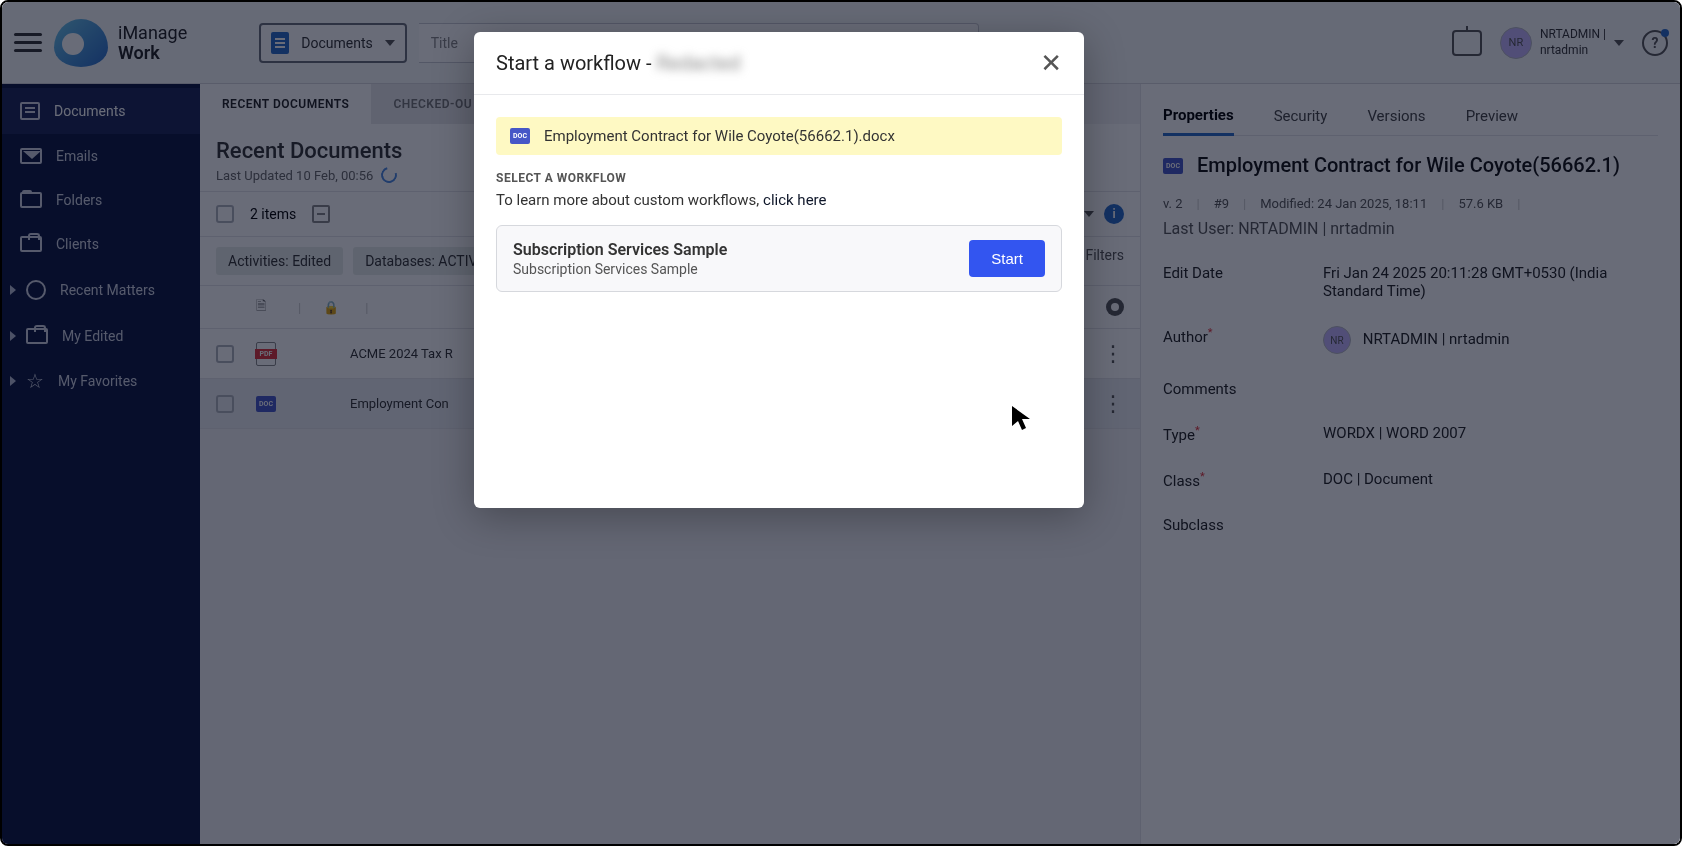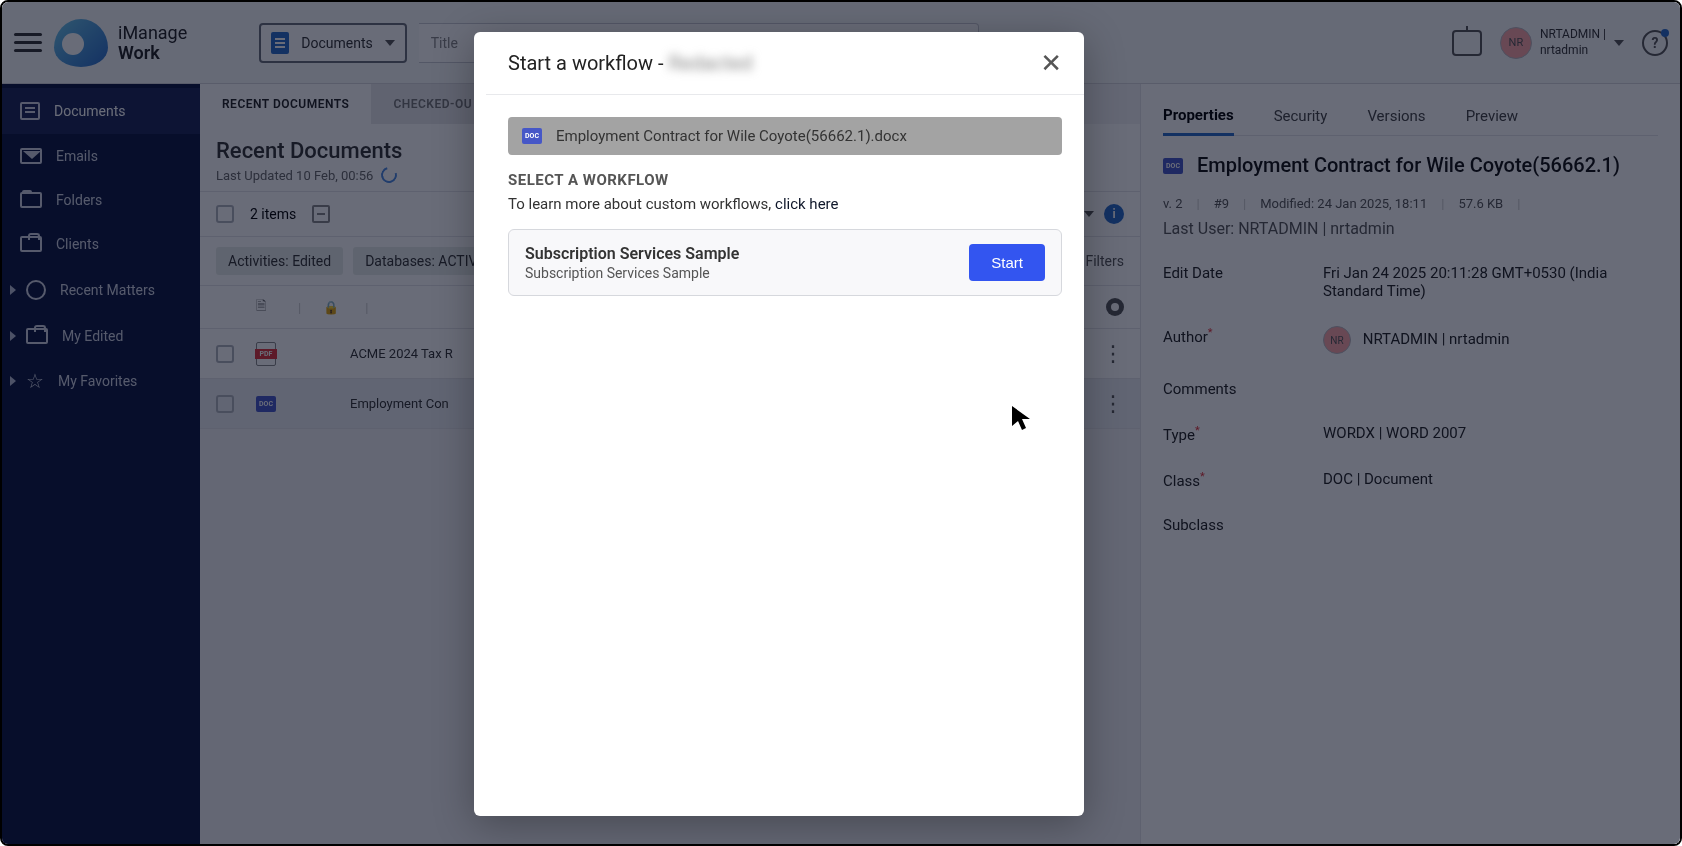--- a/index.html
+++ b/index.html
@@ -85,21 +85,21 @@
   .box-icon {
     width: 30px; height: 26px;
     border: 2px solid #555; border-radius: 4px;
     position: relative;
   }
   .box-icon::before { content:""; position:absolute; top:-6px; left:50%; width:2px; height:6px; background:#555; transform: translateX(-50%); }
   .avatar {
     width: 32px; height: 32px; border-radius: 50%;
     border: 1px solid #b7bac1;
     display: flex; align-items:center; justify-content:center;
-    font-size: 11px; color: #555; background:#fca5a5;
+    font-size: 11px; color: #555; background:#c4b5fd;
   }
   .user-block { display:flex; align-items:center; gap:8px; }
   .user-lines { font-size: 12px; line-height:1.3; color:#333; }
   .help-icon {
     width:26px; height:26px; border:2px solid #555; border-radius:50%;
     display:flex; align-items:center; justify-content:center;
     position: relative;
     font-weight: bold; color:#555;
   }
   .help-icon::after { content:""; position:absolute; width:8px; height:8px; border-radius:50%; background:#2a6cc9; top:-3px; right:-3px; }
@@ -169,21 +169,21 @@
     width:18px;height:18px;border:2px solid #b0b3bc;border-radius:3px;display:inline-block;
   }
   .count { color:#000000; }
   .export-icon{width:18px;height:18px;border:2px solid #888;border-radius:2px;position:relative;}
   .export-icon::after{content:"";position:absolute;width:8px;height:2px;background:#888;top:50%;left:50%;transform:translate(-50%,-50%);}
   .toolbar-right{margin-left:auto;display:flex;align-items:center;gap:10px;}
   .info-icon{width:20px;height:20px;border-radius:50%;background:#2a6cc9;color:#fff;display:flex;align-items:center;justify-content:center;font-size:12px;font-weight:bold;}
 
   .chips { padding:10px 16px; display:flex; gap:10px; background:#fff; }
   .chip { background:#e7ece8; padding:6px 12px; border-radius:3px; font-size:14px;}
-  .filters-link{margin-left:auto;color:#555;display:flex;align-items:center;gap:4px;}
+  .filters-link{margin-left:auto;color:#555;display:flex;gap:4px;}
 
   .grid-head {
     height:44px; background:#fff; border-top:1px solid #e3e4e9; border-bottom:1px solid #e3e4e9;
     display:flex;align-items:center;padding:0 16px;gap:22px;color:#666;font-size:13px;
   }
   .col-title{margin-left:100px;}
   .gear-icon{margin-left:auto;width:18px;height:18px;border-radius:50%;background:#555;position:relative;}
   .gear-icon::after{content:"";position:absolute;inset:5px;border-radius:50%;background:#fff;}
 
   .row {
@@ -217,31 +217,31 @@
   .prop-label .req{color:#e0343a;font-size:11px;vertical-align:super;}
   .prop-value{flex:1;color:#222;}
   .prop-value .avatar{width:28px;height:28px;font-size:10px;margin-right:8px;display:inline-flex;vertical-align:middle;}
 
   
   .overlay {
     position:absolute; inset:0; background:rgba(5,10,30,0.6);
   }
   .modal {
     position:absolute; width:610px; background:#fff; border-radius:6px;
-    left:472px; top:30px; height:784px;
+    left:472px; top:30px; height:476px;
     box-shadow:0 8px 40px rgba(0,0,0,0.3);
-    display:flex;flex-direction:column;padding-left:12px;
+    display:flex;flex-direction:column;
   }
   .modal-head{padding:18px 22px;border-bottom:1px solid #e8e9ec;display:flex;align-items:center;}
   .modal-title{font-size:20px;color:#222;}
   .modal-title .blur{filter:blur(5px);color:#888;}
   .modal-close{margin-left:auto;font-size:26px;color:#555;cursor:pointer;line-height:1;}
   .modal-body{padding:22px;display:flex;flex-direction:column;gap:16px;}
-  .doc-strip{background:#a3a3a3;border-radius:4px;padding:10px 14px;display:flex;align-items:center;gap:14px;font-size:15px;}
-  .sect-label{font-size:15px;font-weight:700;color:#555;letter-spacing:0.5px;}
+  .doc-strip{background:#fef9c3;border-radius:4px;padding:10px 14px;display:flex;align-items:center;gap:14px;font-size:15px;}
+  .sect-label{font-size:12px;font-weight:700;color:#555;letter-spacing:0.5px;}
   .learn-line{font-size:15px;color:#333;}
   .learn-line a{color:#0f172a;text-decoration:none;}
   .wf-card{border:1px solid #d6d8dd;border-radius:6px;padding:14px 16px;display:flex;align-items:center;background:#f8f8fa;}
   .wf-info .wf-title{font-weight:600;font-size:16px;}
   .wf-info .wf-sub{font-size:14px;color:#555;margin-top:2px;}
   .start-btn{margin-left:auto;background:#3355f0;color:#fff;border:none;border-radius:4px;padding:10px 22px;font-size:15px;font-weight:500;cursor:pointer;}
 
   .cursor {
     position:absolute; left:1008px; top:402px;
     width:0;height:0;

